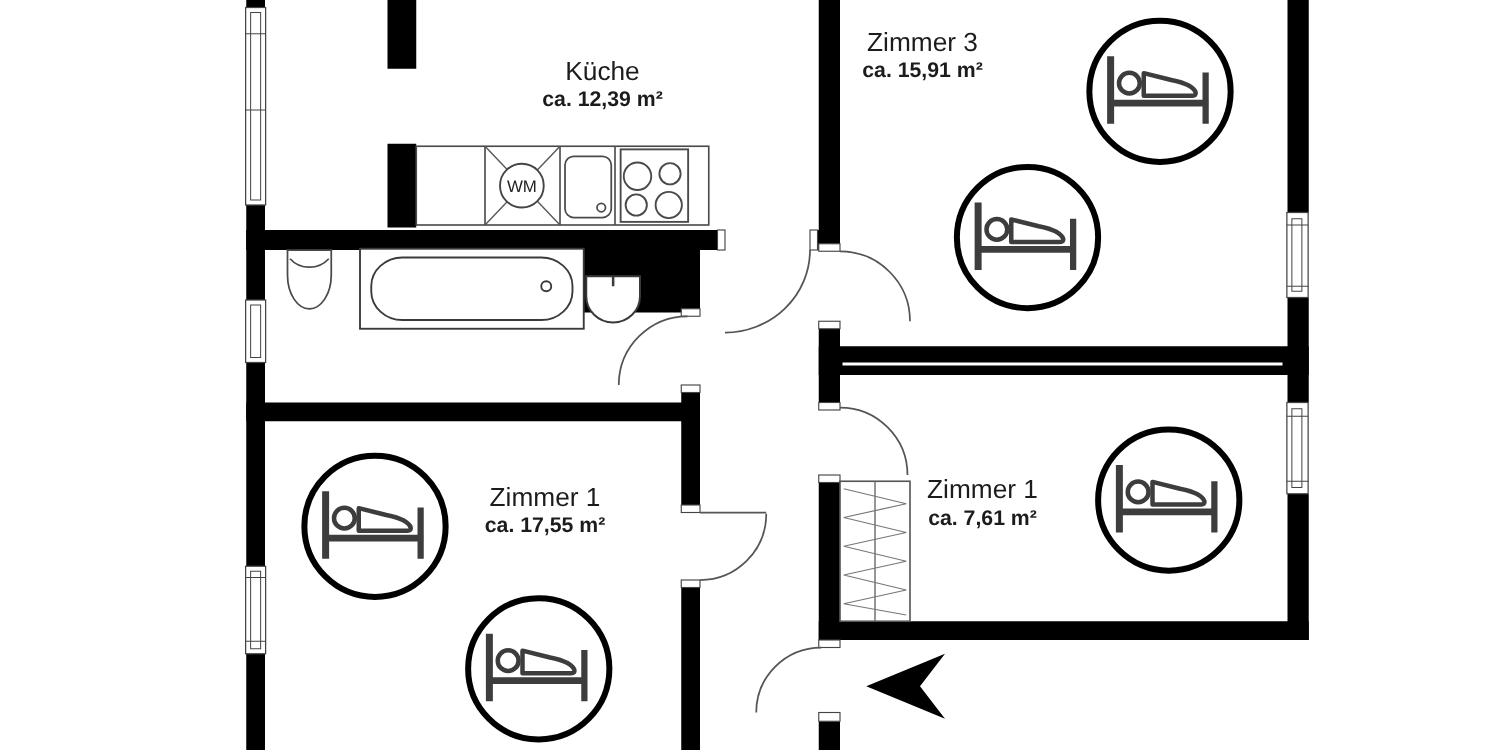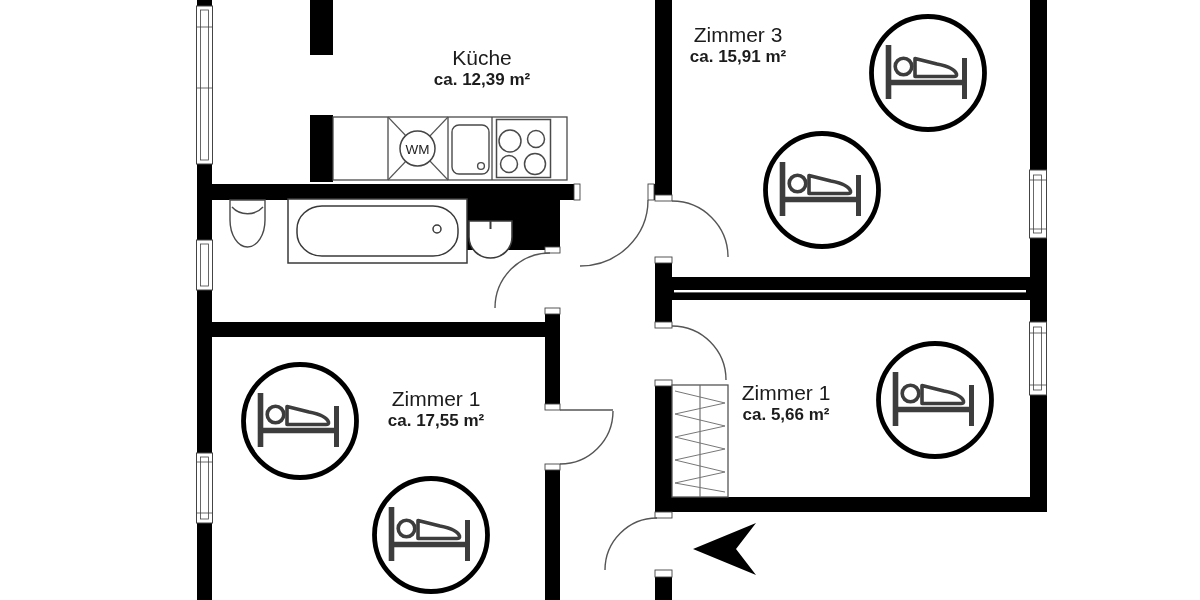--- a/index.html
+++ b/index.html
@@ -189,16 +189,16 @@
 <div class="room-label" style="left:738px;top:44px">
   <div class="rname">Zimmer 3</div>
   <div class="rarea">ca. 15,91 m²</div>
 </div>
 <div class="room-label" style="left:436px;top:408px">
   <div class="rname">Zimmer 1</div>
   <div class="rarea">ca. 17,55 m²</div>
 </div>
 <div class="room-label" style="left:786px;top:402px">
   <div class="rname">Zimmer 1</div>
-  <div class="rarea">ca. 5,66 m²</div>
+  <div class="rarea">ca. 7,61 m²</div>
 </div>
 
 </div>
 
 </body></html>

